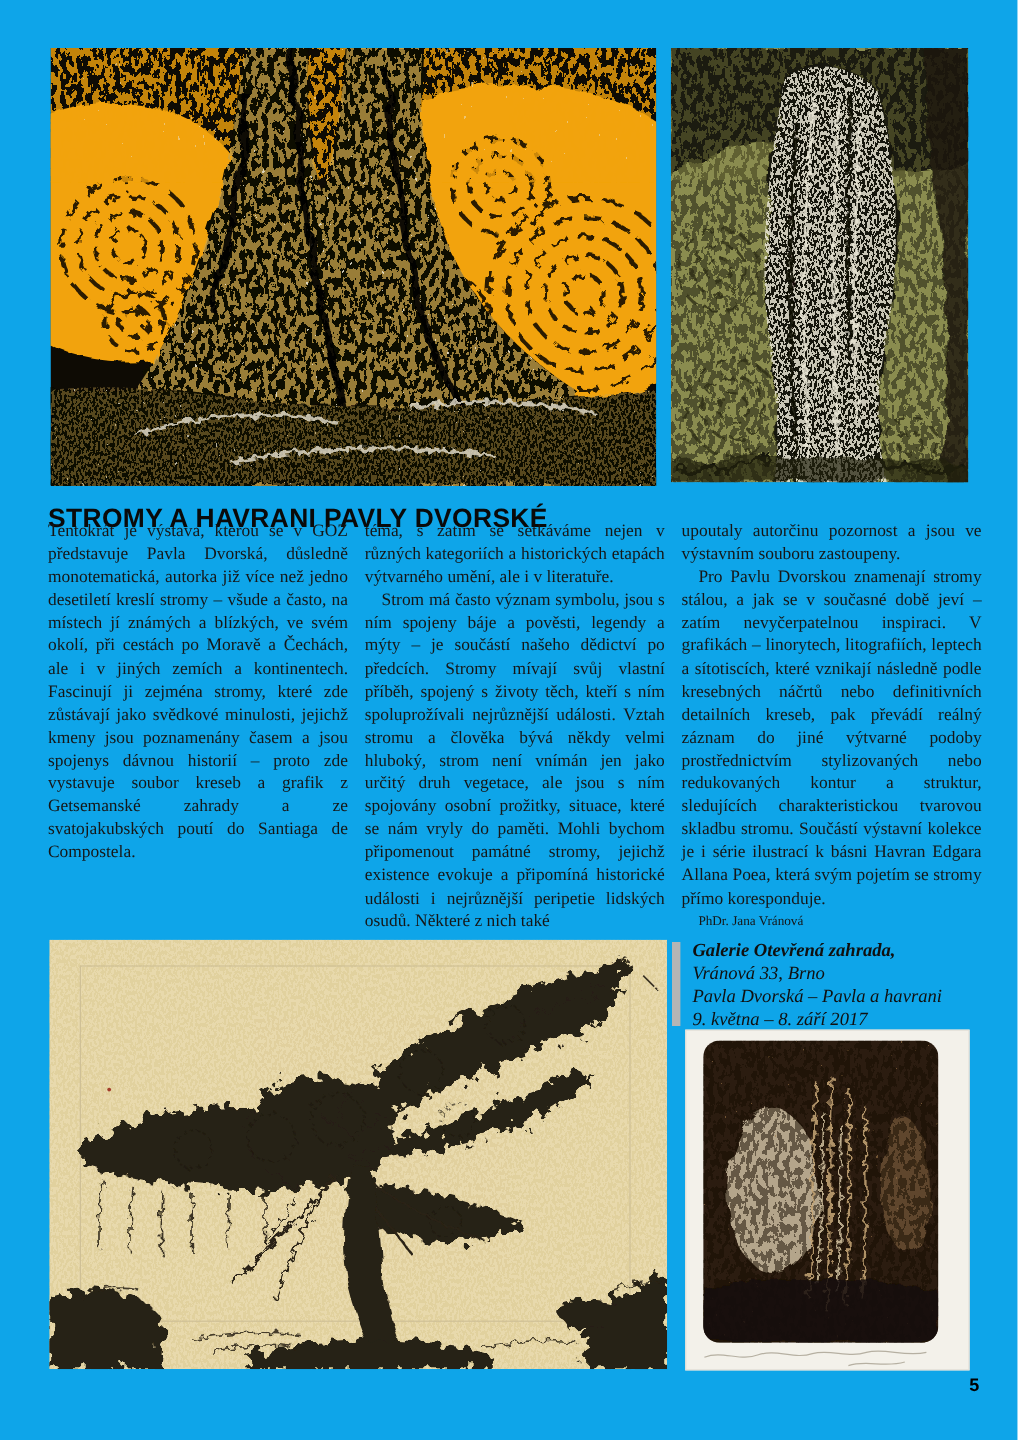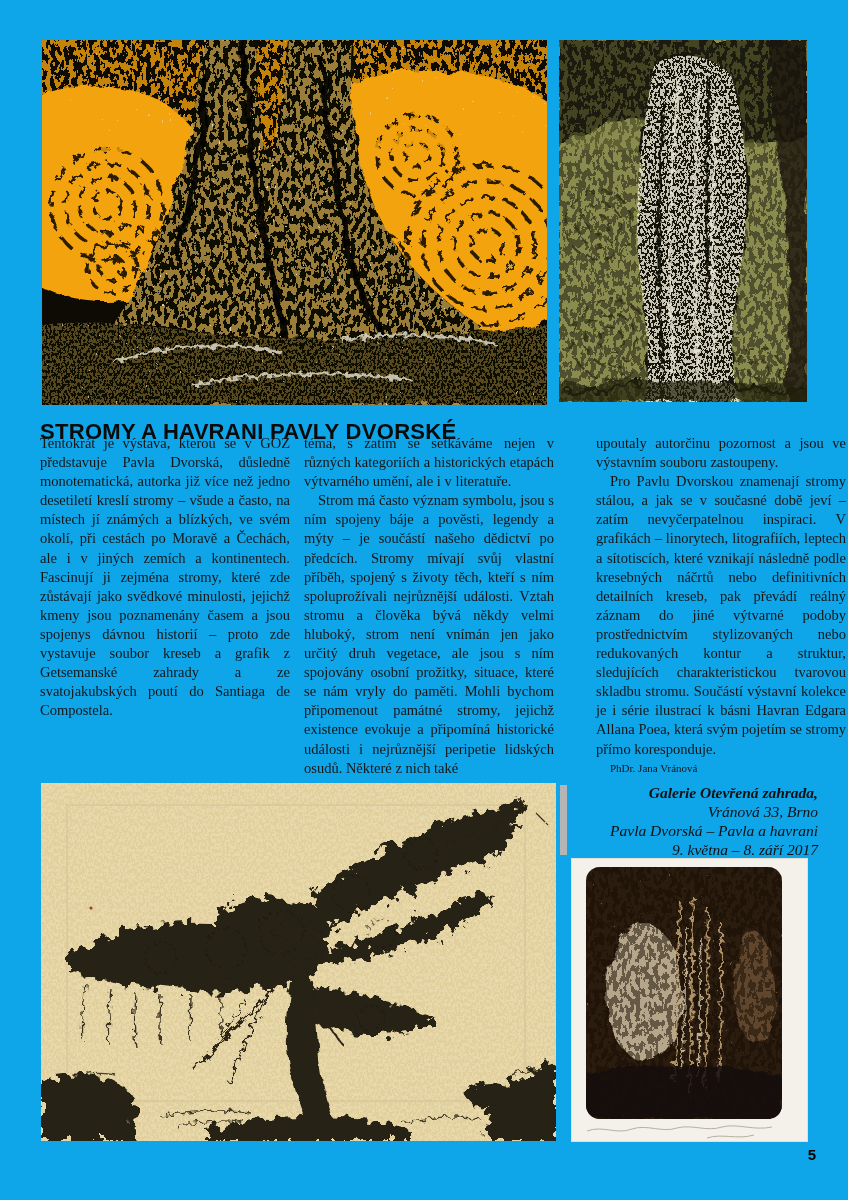--- a/index.html
+++ b/index.html
@@ -13,27 +13,27 @@
   figure{margin:0;}
   .art{position:absolute;overflow:hidden;}
   .art svg{display:block;width:100%;height:100%;}
   .art-top-left{left:42px;top:40px;width:505px;height:365px;}
   .art-top-right{left:559px;top:40px;width:248px;height:362px;}
   .art-drawing{left:41px;top:783px;width:515px;height:358px;}
   .headline{position:absolute;left:40px;top:404px;width:540px;
             font-family:"Liberation Sans",sans-serif;font-weight:700;
             font-size:22px;line-height:25px;letter-spacing:.3px;color:#0a0a0a;white-space:nowrap;}
   .col{position:absolute;top:434px;width:250px;font-size:14.5px;line-height:19.1px;}
-  .col-1{left:40px;} .col-2{left:304px;} .col-3{left:596px;}
+  .col-1{left:40px;} .col-2{left:304px;} .col-3{left:568px;}
   .col p{margin:0;text-align:justify;}
   .col p + p{text-indent:14px;}
   .byline{text-align:right;margin-top:1px;font-size:11px;}
   .info-box{position:absolute;left:560px;top:783px;width:258px;}
   .info-bar{position:absolute;left:0;top:2px;width:7px;height:70px;background:var(--barGray);}
-  .info-lines{margin-left:17px;text-align:right;}
+  .info-lines{margin-left:17px;}
   .info-line{font-style:italic;font-size:15.5px;line-height:19px;color:#101010;}
   .info-line.bold{font-weight:700;}
   .sepia-card{position:absolute;left:571px;top:858px;width:237px;height:284px;
               background:var(--card);border:1px solid #e3e0d7;}
   .sepia-print{position:absolute;left:14px;top:8px;width:196px;height:252px;}
   .sepia-print svg{display:block;width:100%;height:100%;}
   .signature{position:absolute;left:10px;top:262px;width:210px;height:20px;}
   .page-number{position:absolute;left:788px;top:1146px;width:28px;text-align:right;
                font-family:"Liberation Sans",sans-serif;font-weight:700;font-size:15px;color:#000;}
 </style>

